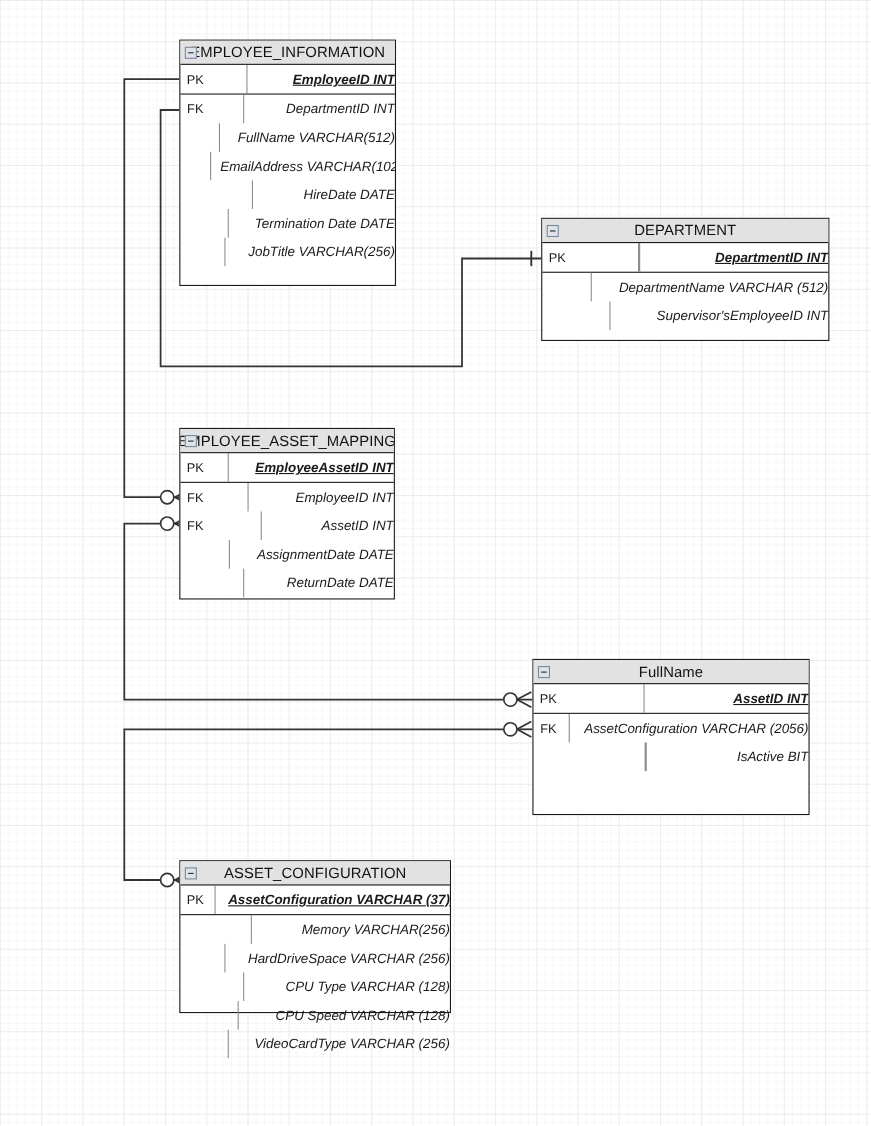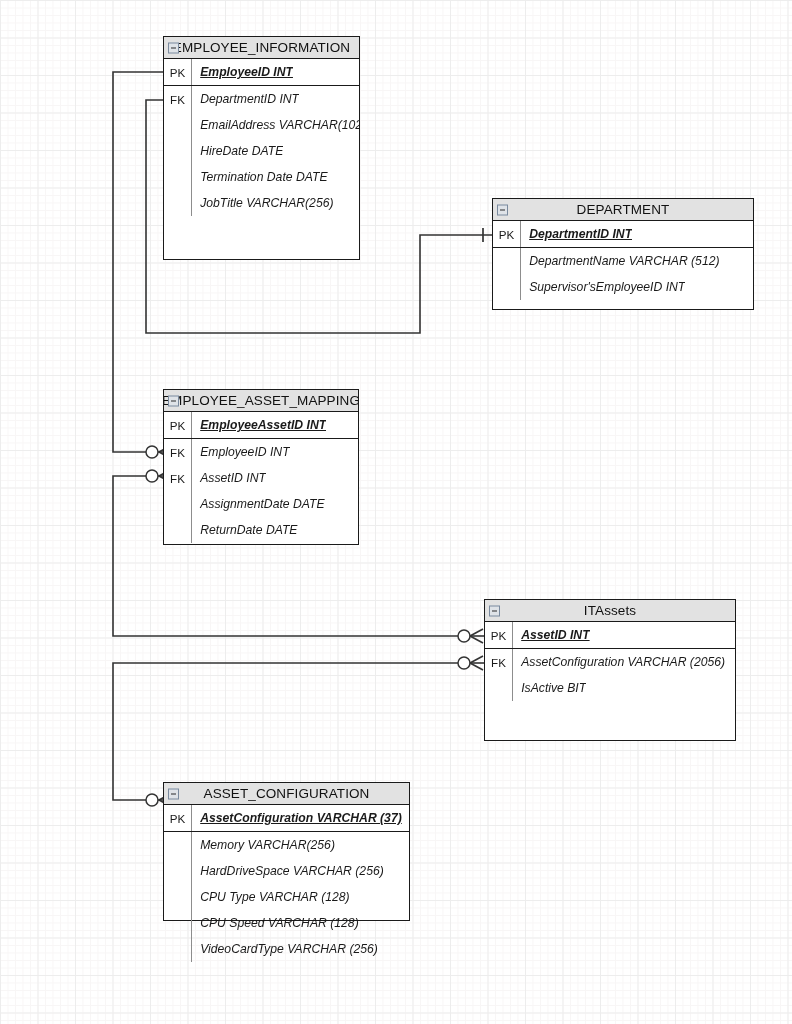--- a/index.html
+++ b/index.html
@@ -57,20 +57,21 @@
     width:5px;height:1.4px;background:#2b2b2b;
   }
   .pk-block{border-bottom:1.6px solid #1a1a1a;}
   .row{
     display:flex;
     height:26px;
     align-items:center;
     font-size:12.2px;
     color:#1a1a1a;
     white-space:nowrap;
+    justify-content:space-between;
   }
   .keycell{
     width:27px;
     min-width:27px;
     box-sizing:border-box;
     text-align:center;
     font-size:11.6px;
     color:#1a1a1a;
     align-self:stretch;
     display:flex;align-items:center;justify-content:center;
@@ -171,20 +172,25 @@
     </div>
     <div class="body-block">
       <div class="row">
         <span class="keycell">FK</span>
         <span class="keyline"></span>
         <span class="attr">DepartmentID INT</span>
       </div>
       <div class="row">
         <span class="keycell"></span>
         <span class="keyline"></span>
+        <span class="attr">FullName VARCHAR(512)</span>
+      </div>
+      <div class="row">
+        <span class="keycell"></span>
+        <span class="keyline"></span>
         <span class="attr">EmailAddress VARCHAR(1024)</span>
       </div>
       <div class="row">
         <span class="keycell"></span>
         <span class="keyline"></span>
         <span class="attr">HireDate DATE</span>
       </div>
       <div class="row">
         <span class="keycell"></span>
         <span class="keyline"></span>
@@ -256,21 +262,21 @@
         <span class="keycell"></span>
         <span class="keyline"></span>
         <span class="attr">ReturnDate DATE</span>
       </div>
     </div>
   </div>
 
   <div class="entity" id="ent-itassets">
     <div class="ent-header">
       <span class="collapse-icon"></span>
-      <span>ITAssets</span>
+      <span>FullName</span>
     </div>
     <div class="pk-block">
       <div class="row">
         <span class="keycell">PK</span>
         <span class="keyline"></span>
         <span class="attr pk-text">AssetID INT</span>
       </div>
     </div>
     <div class="body-block">
       <div class="row">

